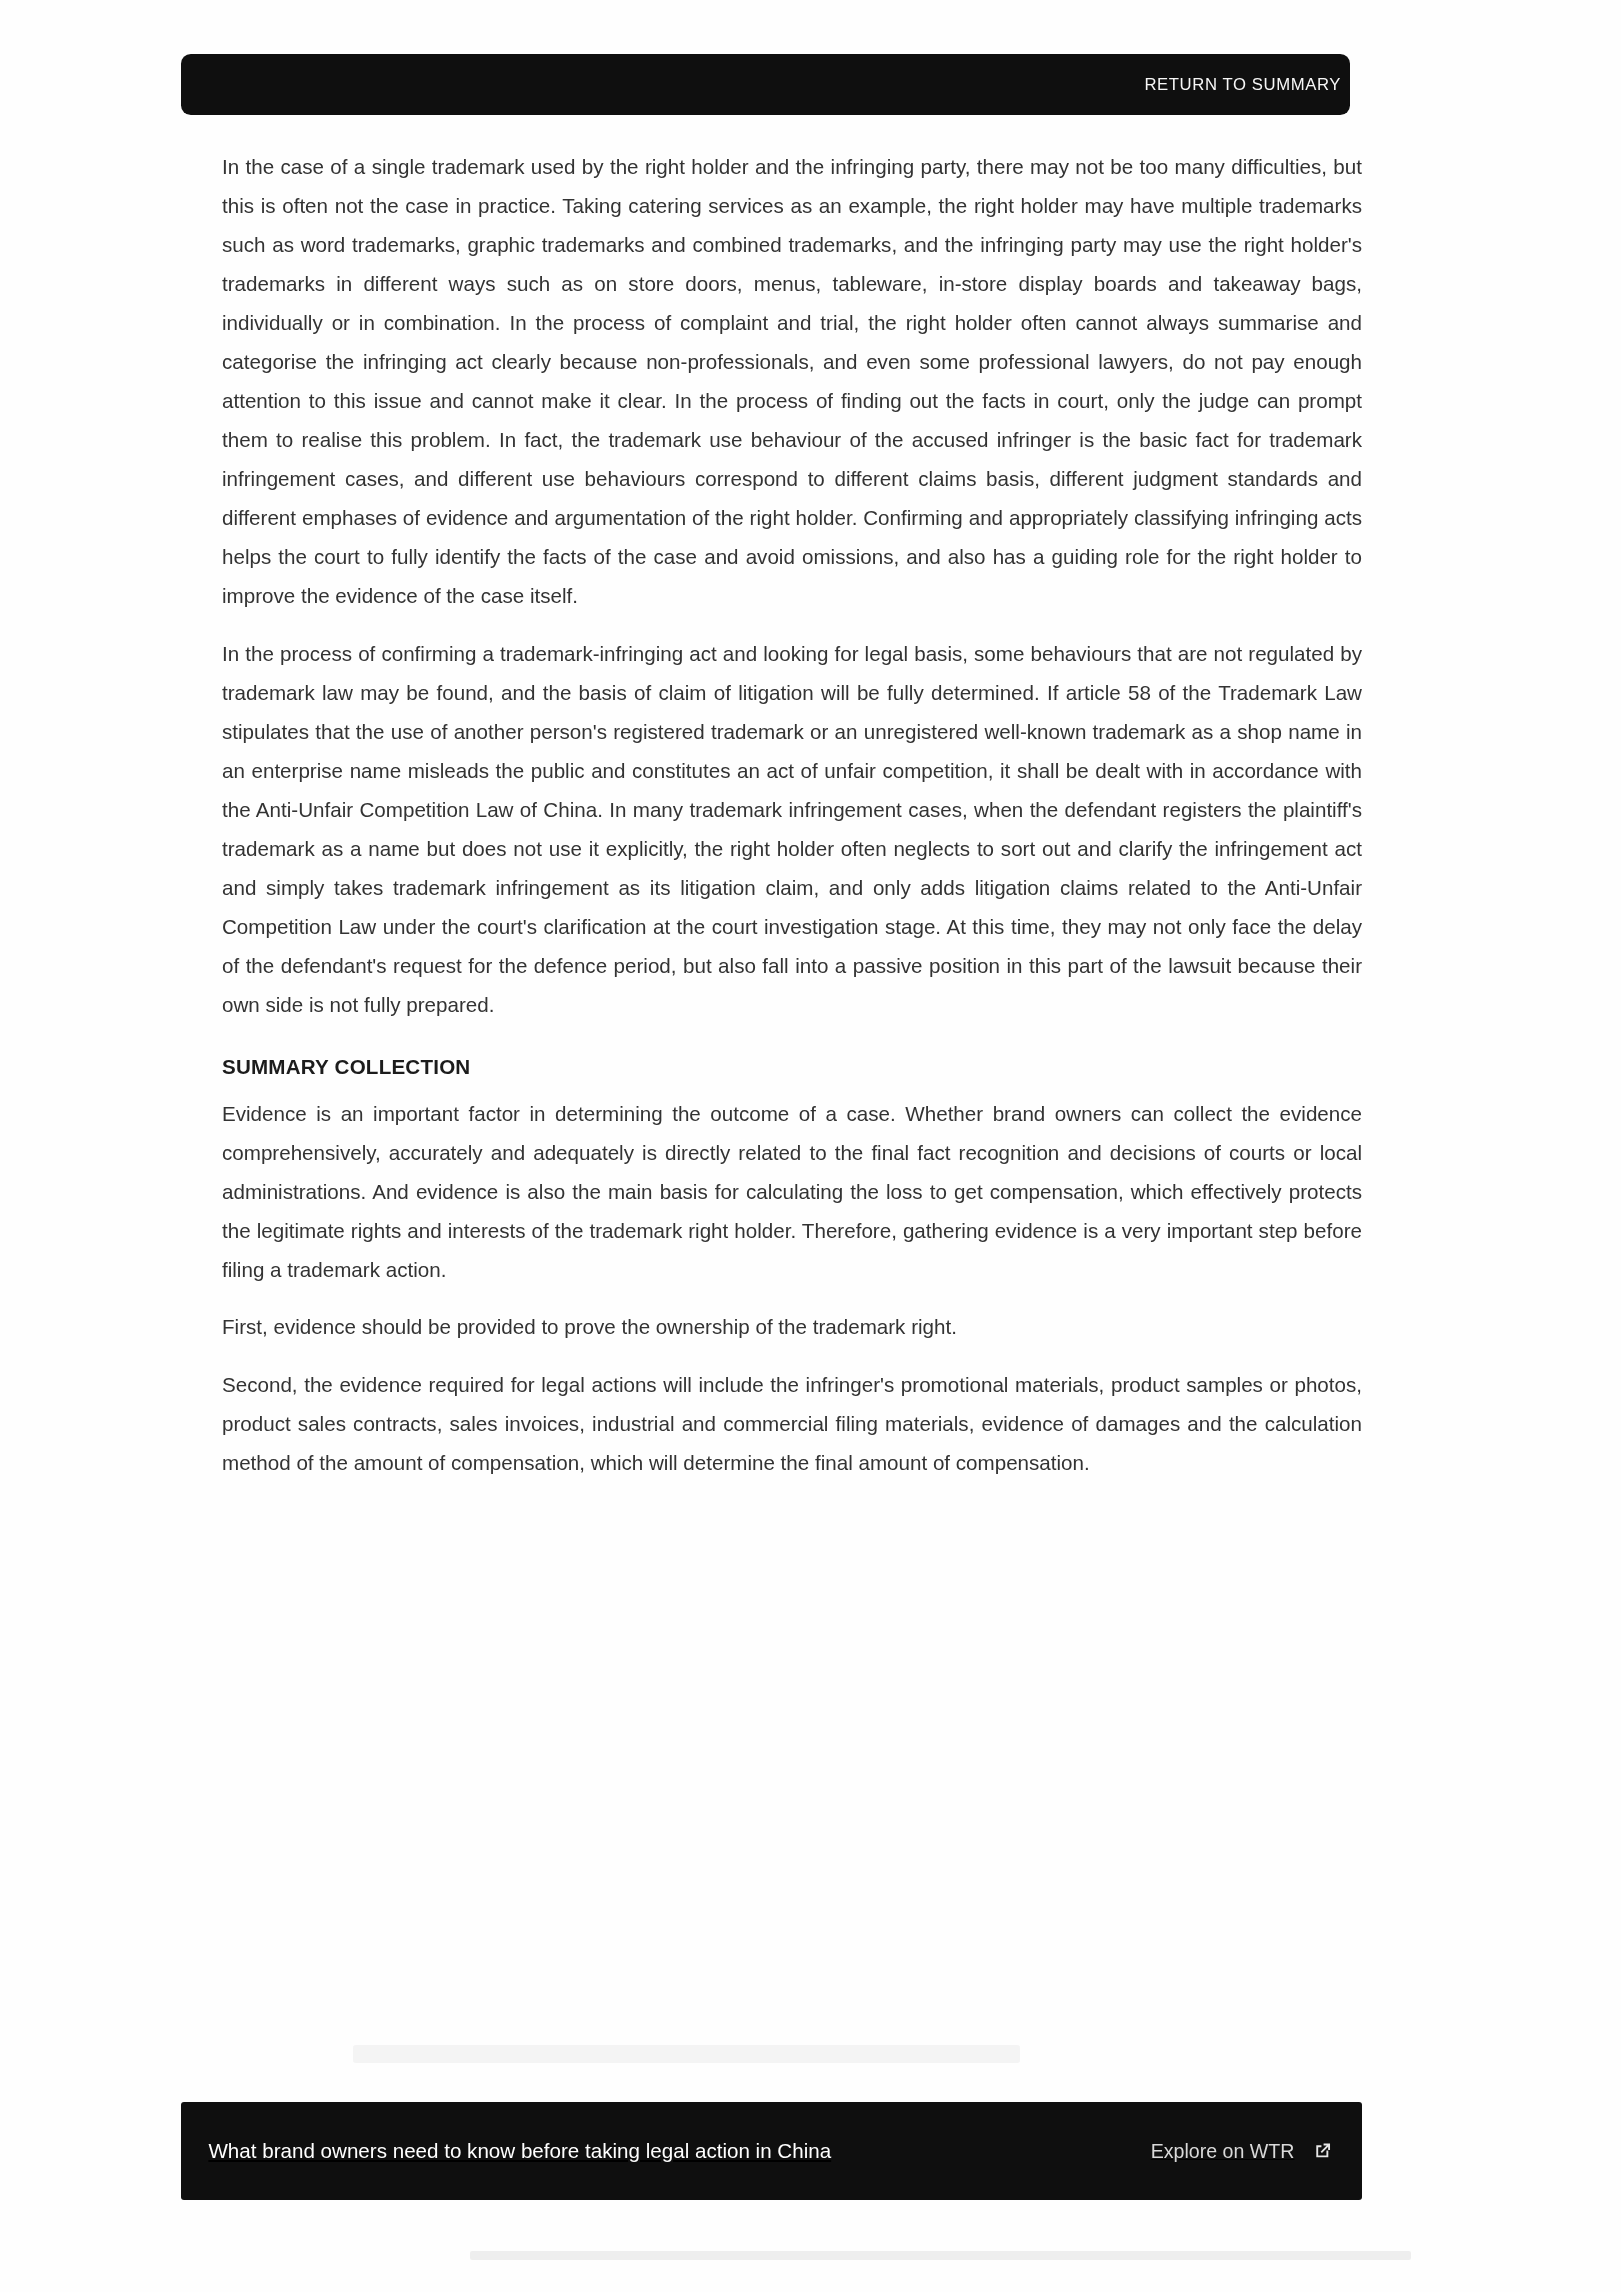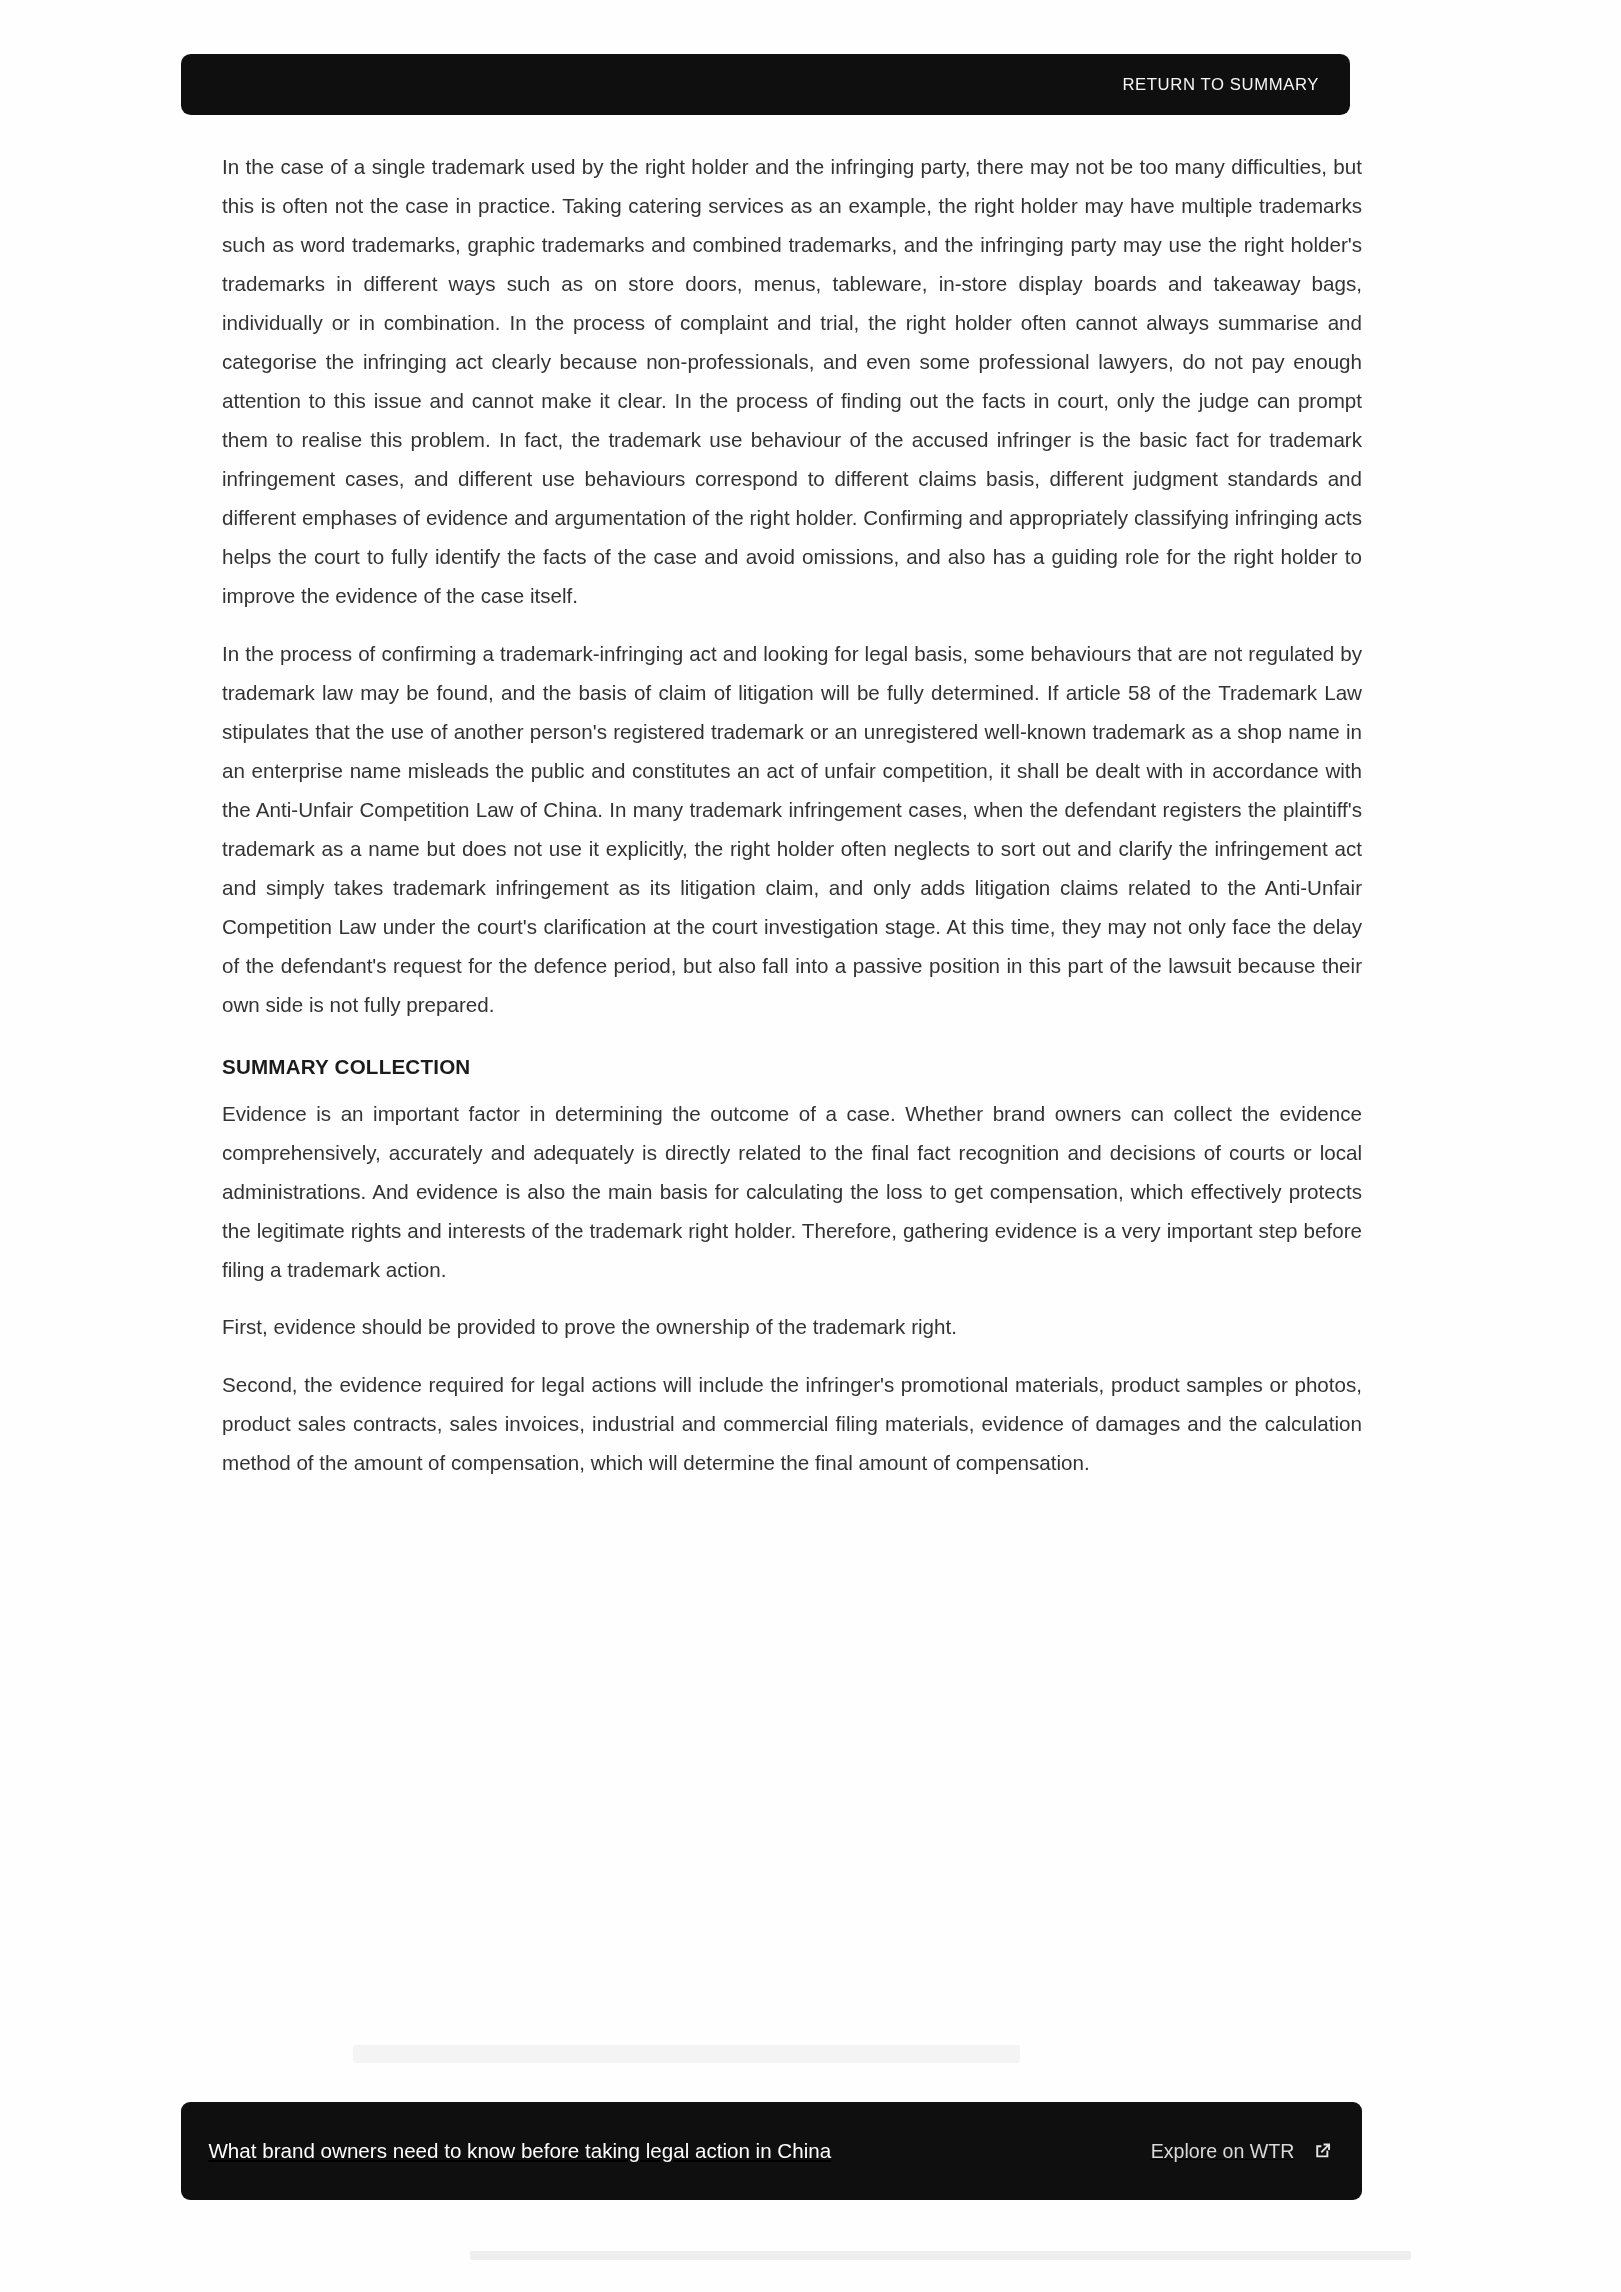--- a/index.html
+++ b/index.html
@@ -20,21 +20,21 @@
     position: absolute;
     left: 181px;
     top: 54px;
     width: 1169px;
     height: 61px;
     background: #0f0f0f;
     border-radius: 9.8px;
     display: flex;
     align-items: center;
     justify-content: flex-end;
-    padding-right: 31px;
+    padding-right: 9px;
     box-sizing: border-box;
     cursor: pointer;
   }
   .header-bar span {
     color: #f7f7f7;
     font-size: 16.7px;
     letter-spacing: 0.6px;
   }
   
   .article {
@@ -81,21 +81,21 @@
     border-radius: 2px;
   }
   
   .footer-bar {
     position: absolute;
     left: 181px;
     top: 2102px;
     width: 1181px;
     height: 98px;
     background: #0f0f0f;
-    border-radius: 9px;
+    border-radius: 3px;
     display: flex;
     align-items: center;
     justify-content: space-between;
     padding: 0 29px 0 27.4px;
     box-sizing: border-box;
     text-decoration: underline;
   }
   .footer-title {
     color: #ffffff;
     font-size: 20.6px;

